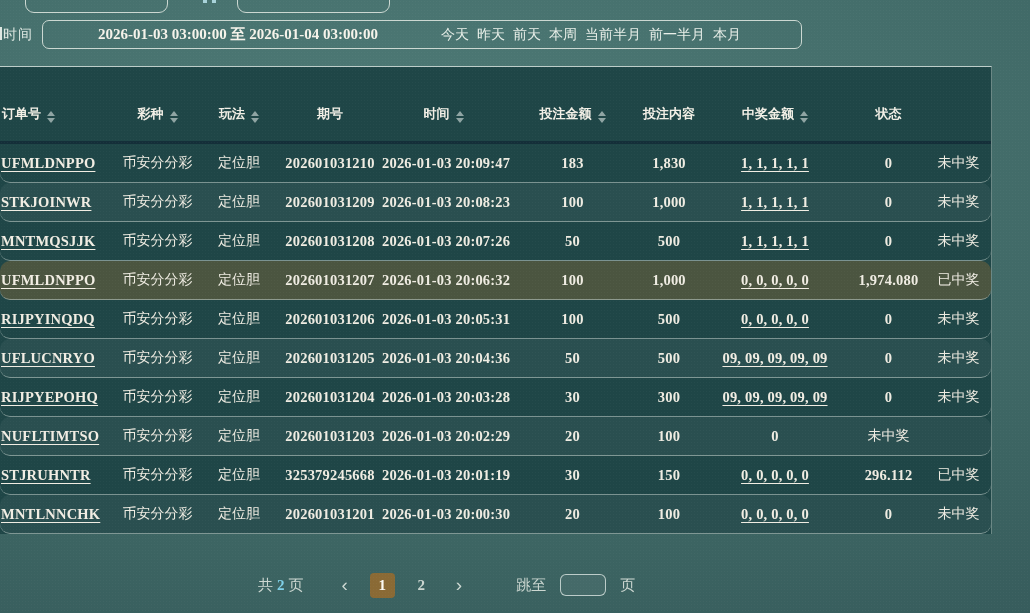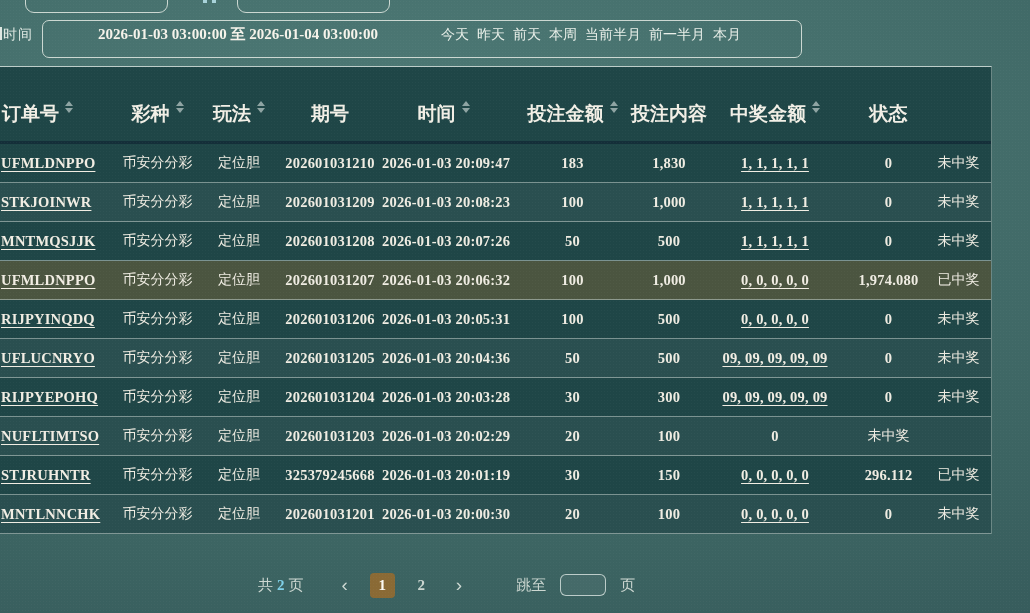--- a/index.html
+++ b/index.html
@@ -20,44 +20,44 @@
   
   .top-box{ top:-10px; height:23px; border:1px solid #ccd8d2; border-radius:9px; background:transparent; }
   #top-box-1{ left:25px; width:143px; }
   #top-box-2{ left:237px; width:153px; }
   .top-dot{ width:4px; height:3px; background:#a9d3da; top:0; }
   #top-dot-1{ left:203px; } #top-dot-2{ left:212px; }
 
   
   #time-label{ left:3px; top:26px; font-size:14px; color:#dde7e1; letter-spacing:1px; }
   #label-frag{ left:0; top:27px; width:2px; height:13px; background:#dde7e1; }
-  #filter-box{ left:42px; top:20px; width:760px; height:38px; border:1px solid #ccd8d2; border-radius:7px; }
+  #filter-box{ left:42px; top:20px; width:760px; height:29px; border:1px solid #ccd8d2; border-radius:7px; }
   #date-range{ left:0; top:0; width:390px; height:27px; line-height:27px; text-align:center;
     font-family:"Liberation Serif","DejaVu Serif",serif; font-weight:700; font-size:15px; color:#f6f3ea; }
   #quick-buttons{ left:398px; top:0; height:27px; display:flex; align-items:center; gap:8px; }
   .qbtn{ font-size:14px; color:#e9efe9; cursor:pointer; white-space:nowrap; }
 
   
   #table{ left:0; top:66px; width:992px;
     background:#1f4647;
     border-top:1px solid rgba(230,240,235,.8);
     border-right:1px solid rgba(198,214,208,.45);
   }
   .grid-row{ display:grid; grid-template-columns:115px 85px 78px 104px 123px 135px 58px 154px 73px 67px; }
   #header-row{ height:77px; align-items:center; padding-top:20px;
     border-bottom:3px solid #142f39; }
-  .h-cell{ display:flex; align-items:flex-start; justify-content:center; white-space:nowrap;
-    font-size:19px; font-weight:700; color:#f2efe6; overflow:visible; }
+  .h-cell{ display:flex; align-items:flex-end; justify-content:center; white-space:nowrap;
+    font-size:13px; font-weight:700; color:#f2efe6; overflow:visible; }
   .h-cell.c0{ justify-content:flex-start; padding-left:2px; }
   .caret{ display:inline-flex; flex-direction:column; gap:2px; margin-left:6px; }
   .caret i{ display:block; width:0; height:0; border-left:4px solid transparent; border-right:4px solid transparent; }
   .caret .cu{ border-bottom:5px solid rgba(235,242,238,.55); }
   .caret .cd{ border-top:5px solid rgba(235,242,238,.55); }
 
-  .row{ height:39px; align-items:center; border-bottom:1px solid rgba(198,212,206,.55); }
+  .row{ height:39px; align-items:center; border-bottom:1px solid rgba(198,212,206,.55);border-radius:10px; }
   .row:nth-child(even){ background:rgba(255,255,255,.05); }
   .row.winner{ background:#4b5540; }
   .cell{ text-align:center; color:#efece2; font-size:14px; white-space:nowrap; overflow:visible; }
   .cell.num{ font-family:"Liberation Serif","DejaVu Serif",serif; font-weight:700; font-size:14.5px; letter-spacing:.2px; }
   .cell.c0{ text-align:left; padding-left:1px; }
   .link{ text-decoration:underline; text-underline-offset:3px; cursor:pointer; color:#f1ede3; }
 
   
   #pagination{ left:258px; top:571px; height:28px; display:flex; align-items:center; gap:14px;
     color:#ccd7d1; font-size:15px; }

